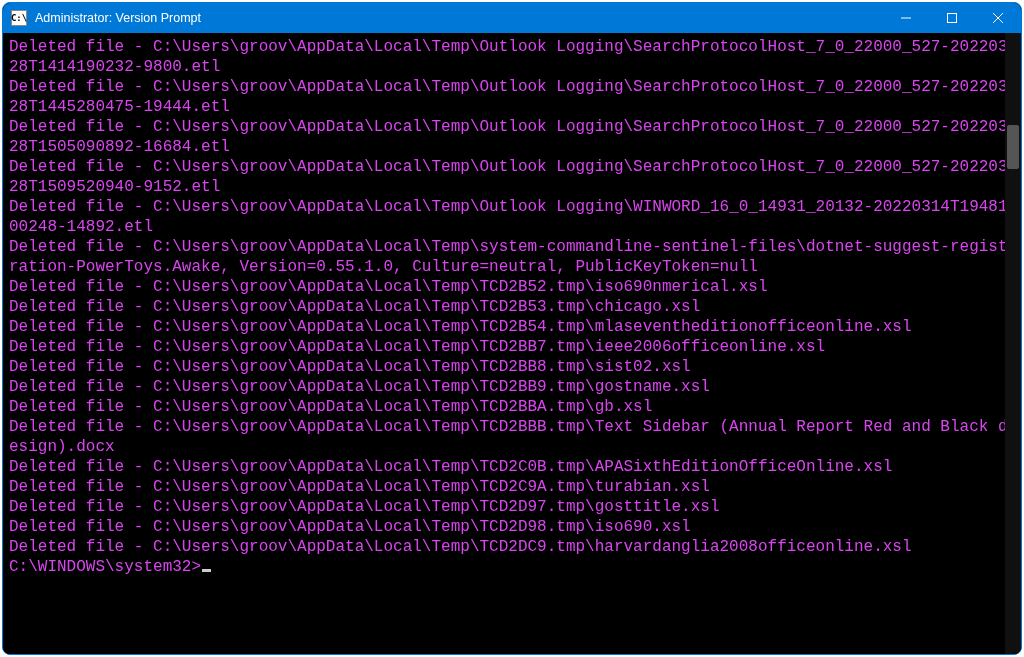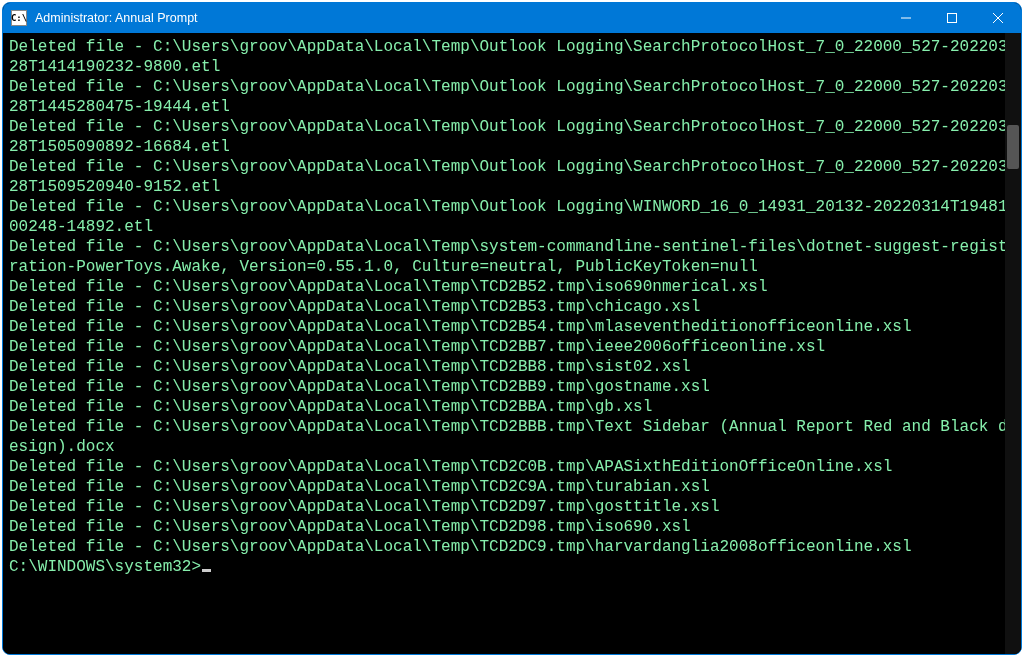--- a/index.html
+++ b/index.html
@@ -69,21 +69,21 @@
     position: relative;
     background: #000;
   }
   .terminal {
     position: absolute;
     inset: 0;
     padding: 4px 6px 6px 6px;
     font-family: Consolas, "Courier New", monospace;
     font-size: 16px;
     line-height: 20px;
-    color: #86efac;
+    color: #d946ef;
     white-space: pre-wrap;
     word-break: break-all;
     overflow: hidden;
   }
   .prompt-line { }
   .cursor {
     display: inline-block;
     width: 9px;
     height: 3px;
     background: #cccccc;
@@ -106,21 +106,21 @@
     border-radius: 2px;
   }
 </style>
 </head>
 <body>
 
 <div class="window">
 
   <div class="titlebar">
     <div class="titlebar-icon">C:\</div>
-    <div class="title-text">Administrator: Annual Prompt</div>
+    <div class="title-text">Administrator: Version Prompt</div>
     <div class="title-spacer"></div>
     <div class="win-controls">
       <div class="win-btn">
         <svg width="10" height="10">
             <line x1="0" y1="5" x2="10" y2="5" stroke="#fff" stroke-width="1"></line>
           </svg>
       </div>
       <div class="win-btn">
         <svg width="10" height="10">
             <rect x="0.5" y="0.5" width="9" height="9" fill="none" stroke="#fff" stroke-width="1"></rect>

